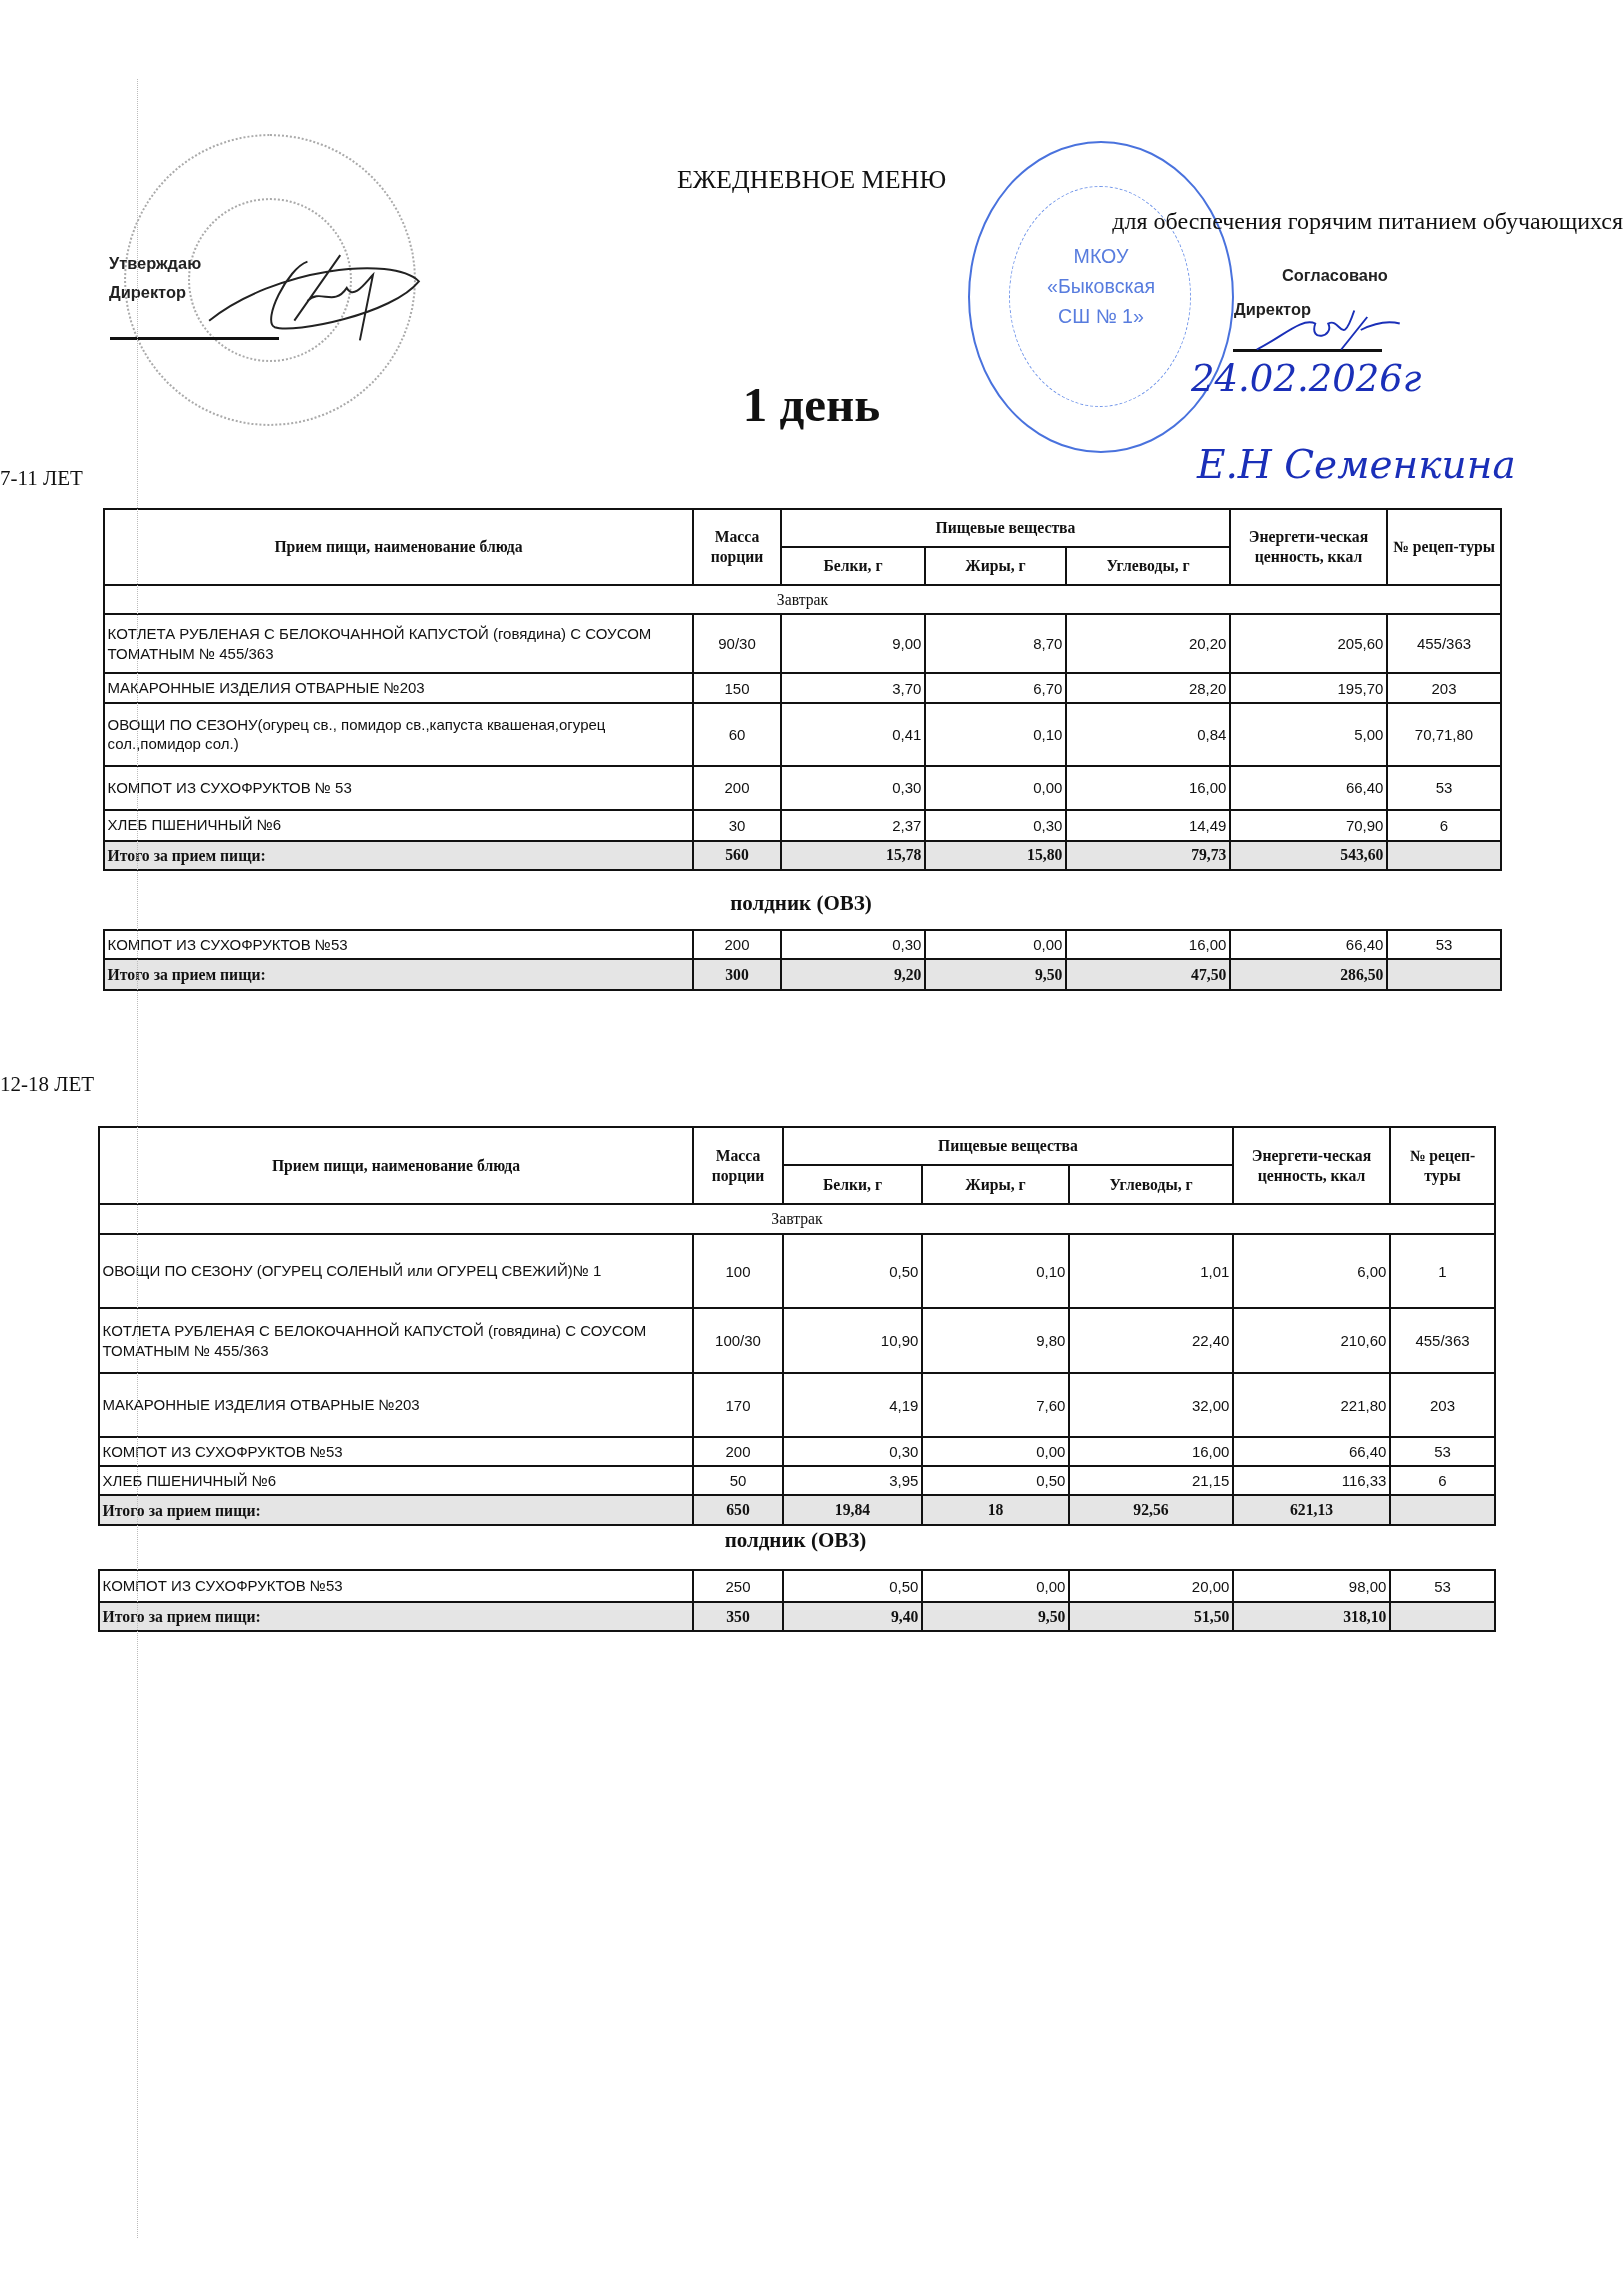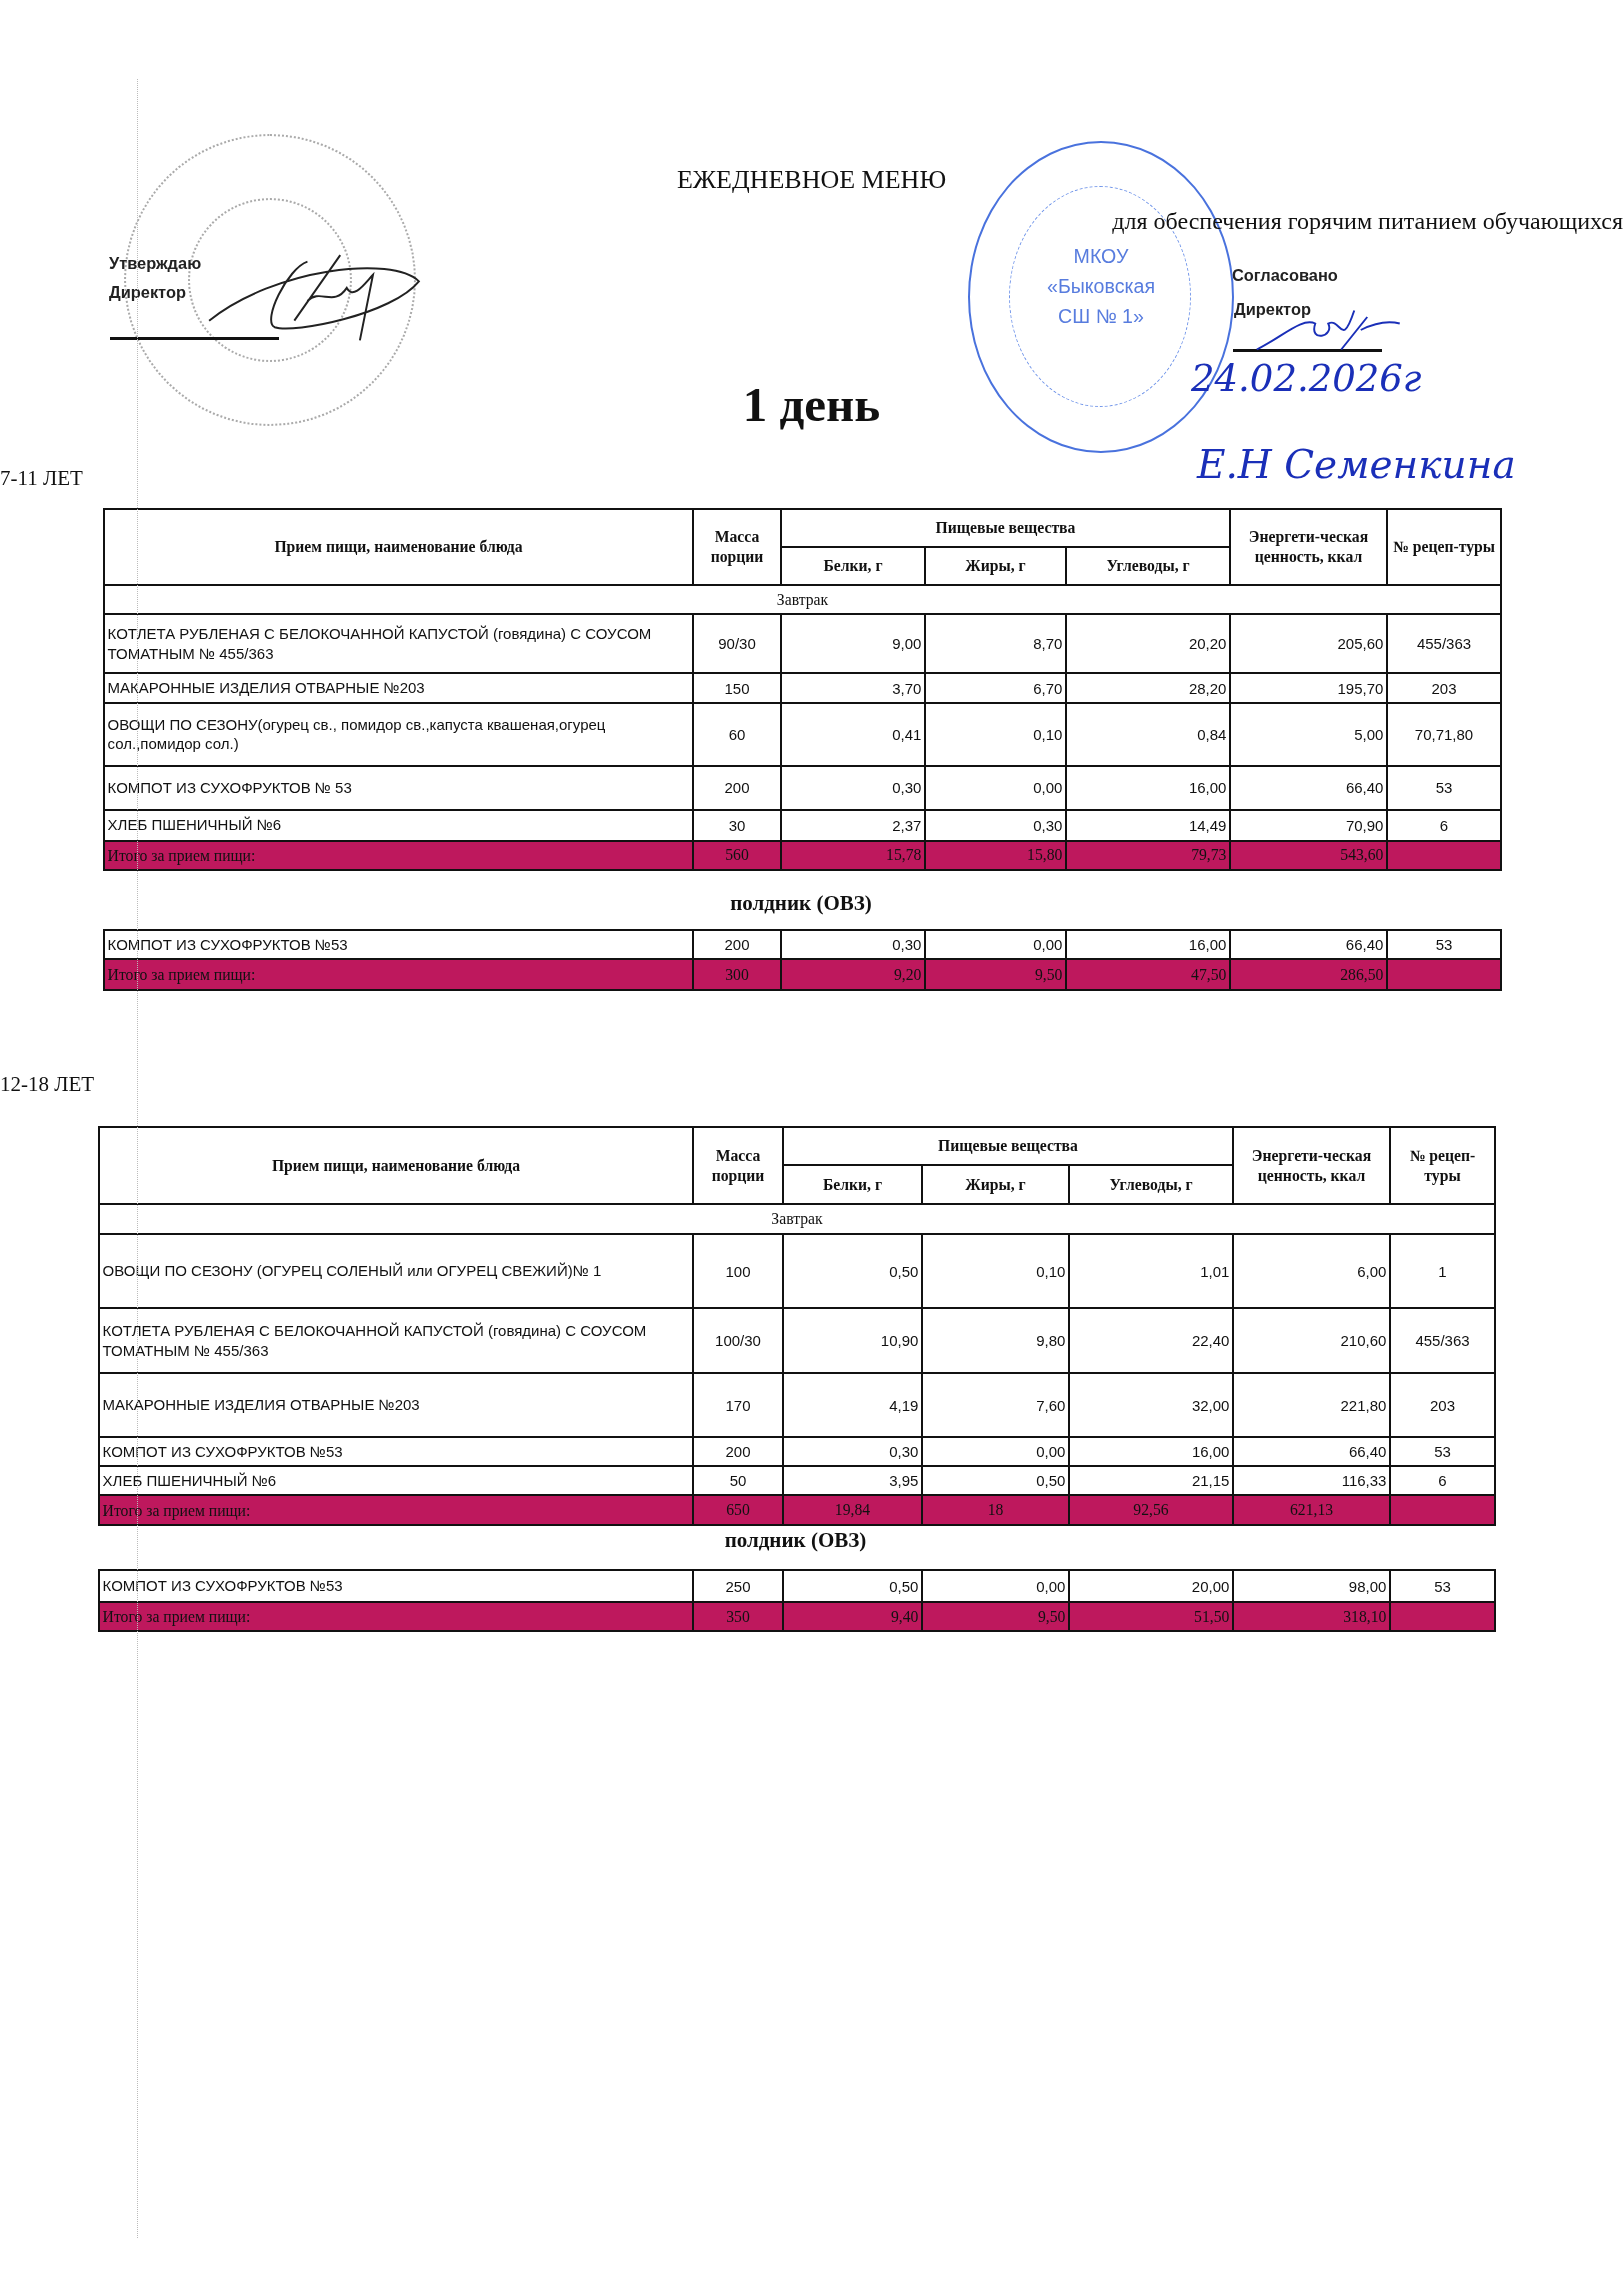--- a/index.html
+++ b/index.html
@@ -19,21 +19,21 @@
   .stamp-right .inner { position:absolute; left:39px; top:43px; width:180px; height:219px; border:1.3px dashed #5a84e6; border-radius:50%; }
   .stamp-right .center { position:absolute; left:0; width:100%; top:98px; text-align:center; color:#3b66d9; font-family:"Liberation Sans", sans-serif; font-size:19.6px; line-height:30px; }
   .handwrite { color:#1a2fb8; font-family:"DejaVu Serif", serif; font-style:italic; }
   table.menu { position:absolute; border-collapse:collapse; table-layout:fixed; font-family:"Liberation Sans", sans-serif; font-size:15px; }
   table.menu td, table.menu th { border:2px solid #111; padding:0 2.6px; overflow:hidden; }
   table.menu th { font-family:"Liberation Serif", serif; font-weight:bold; font-size:15.7px; text-align:center; line-height:19.6px; }
   table.menu td.num { text-align:right; }
   table.menu td.ctr { text-align:center; }
   table.menu td.name { text-align:left; line-height:19.6px; }
   table.menu tr.section td { border-left:2px solid #111; border-right:2px solid #111; text-align:center; font-family:"Liberation Serif", serif; font-size:15.7px; }
-  table.menu tr.total td { background:#be185d; font-weight:normal; font-family:"Liberation Serif", serif; font-size:15.7px; }
+  table.menu tr.total td { background:#e5e5e5; font-weight:bold; font-family:"Liberation Serif", serif; font-size:15.7px; }
   table.menu tr.total td.name { font-family:"Liberation Serif", serif; }
   .snack-title { font-size:21px; font-weight:bold; text-align:center; }
 </style>
 </head>
 <body>
 
 <div class="abs stamp stamp-left"></div>
 <div class="abs stamp stamp-right">
   <div class="inner"></div>
   <div class="center">
@@ -47,21 +47,21 @@
 <div class="abs title" id="t-sub">для обеспечения горячим питанием обучающихся</div>
 <div class="abs title" id="t-day">1 день</div>
 
 <div class="abs sig-label" style="left:109px;top:254px;">Утверждаю</div>
 <div class="abs sig-label" style="left:109px;top:283px;">Директор</div>
 <div class="abs sig-line" style="left:110px;top:337px;width:169px;"></div>
 <svg class="abs" style="left:196px;top:242px;" width="236" height="118" viewBox="0 0 360 180">
   <path d="M20 120 C 120 40, 300 20, 340 60 C 300 110, 150 140, 120 130 C 100 120, 140 40, 170 30 M150 120 L 220 20 M170 90 C 190 70, 210 100, 230 70 C 240 90, 260 60, 270 50 L 250 150" fill="none" stroke="#222" stroke-width="3"></path>
 </svg>
 
-<div class="abs sig-label" style="left:1232px;top:266px;">Согласовано</div>
+<div class="abs sig-label" style="left:1282px;top:266px;">Согласовано</div>
 <div class="abs sig-label" style="left:1234px;top:300px;">Директор</div>
 <div class="abs sig-line" style="left:1233px;top:349px;width:149px;"></div>
 <svg class="abs" style="left:1243px;top:304px;" width="164" height="52" viewBox="0 0 250 80">
   <path d="M20 70 C 60 50, 90 20, 110 30 C 100 60, 140 50, 130 30 C 150 20, 150 70, 170 10 M150 70 L 190 20 M180 40 C 200 30, 220 25, 240 30" fill="none" stroke="#1a2fb8" stroke-width="3"></path>
 </svg>
 <div class="abs handwrite" style="left:1191px;top:357px;font-size:37px;">24.02.2026г</div>
 <div class="abs handwrite" style="left:1197px;top:402px;font-size:39px;margin-top:40px;">Е.Н Семенкина</div>
 
 <div class="abs age" style="top:466px;">7-11 ЛЕТ</div>
 

